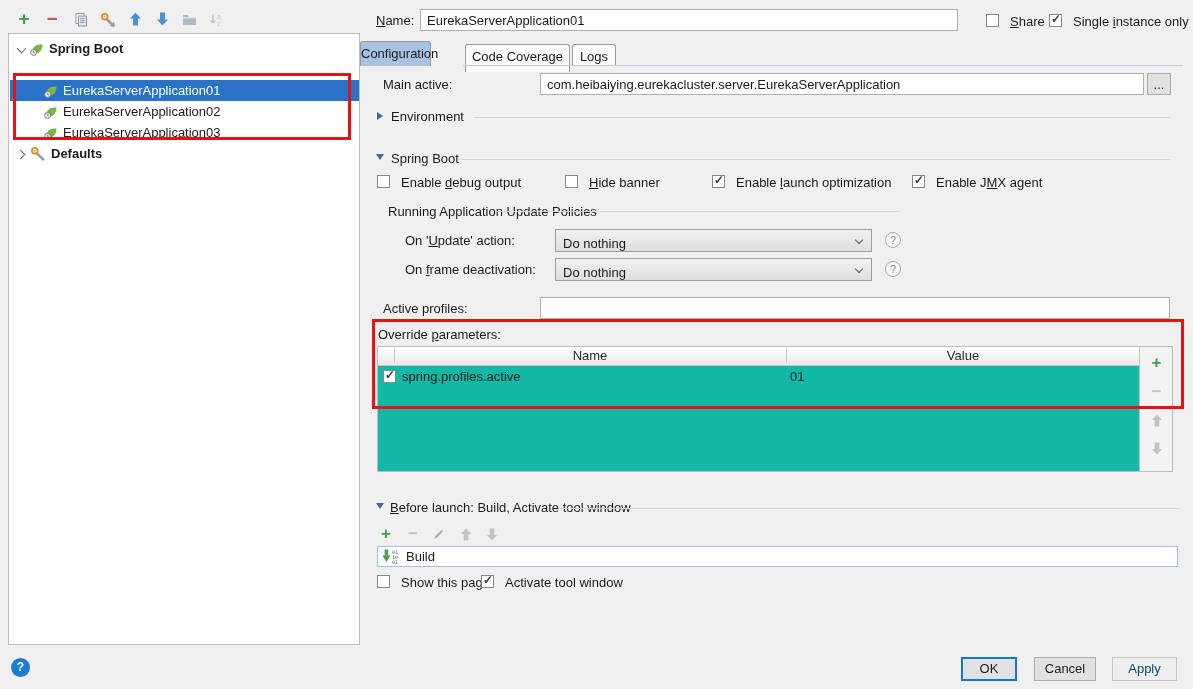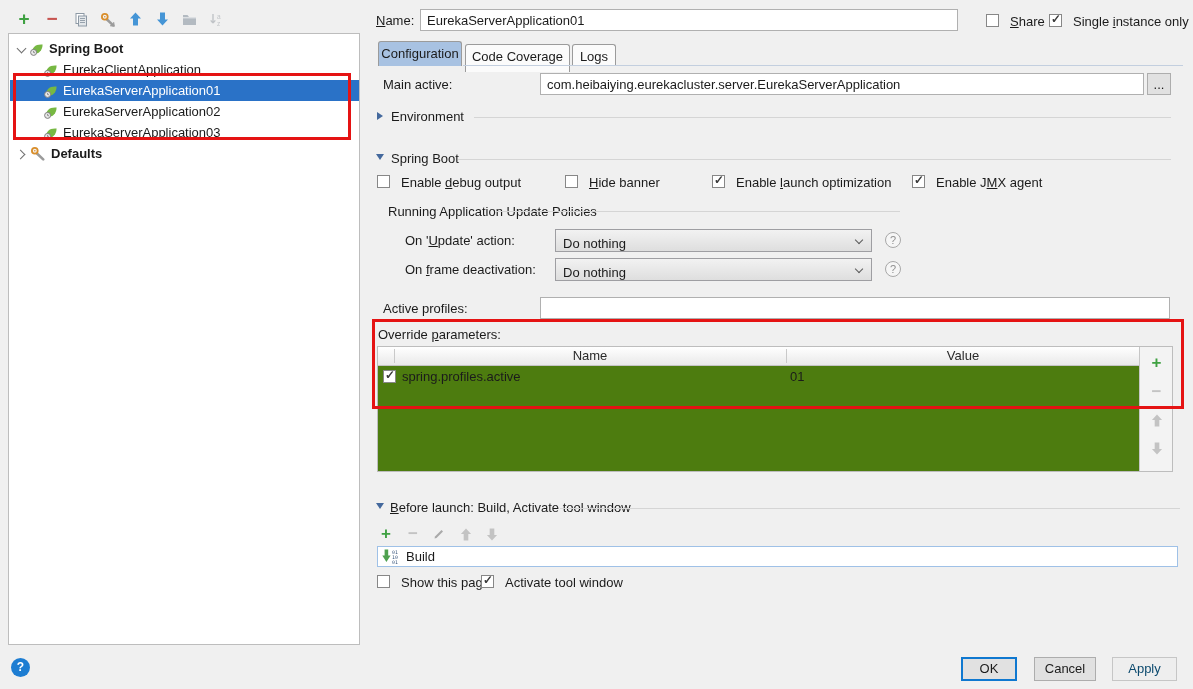--- a/index.html
+++ b/index.html
@@ -44,21 +44,21 @@
   .combo { position:absolute; height:23px; background:linear-gradient(#f2f2f2,#dedede); border:1px solid #9e9ea2; display:flex; align-items:flex-end; padding:0 26px 0 7px; }
   .combo .cchev { position:absolute; right:9px; top:7px; width:6px; height:6px; border-right:1.4px solid #5a5a5a; border-bottom:1.4px solid #5a5a5a; transform:rotate(45deg); }
   .qmark { position:absolute; width:16px; height:16px; border-radius:50%; border:1px solid #a8a8a8; color:#909090; background:#f6f6f6; font-size:11px; line-height:14px; text-align:center; }
 
   
   .tab { position:absolute; border:1px solid #9b9b9b; border-bottom:none; border-radius:3px 3px 0 0; background:#fbfbfb; text-align:center; padding-top:4px; }
   .tab.selected { background:#a8c2e2; z-index:2; }
   .tabline { position:absolute; height:1px; background:#c3cfdf; }
 
   
-  .ptable { position:absolute; left:377px; top:346px; width:796px; height:126px; background:#4d7c0f; border:1px solid #bdbdbd; }
+  .ptable { position:absolute; left:377px; top:346px; width:796px; height:126px; background:#14b8a6; border:1px solid #bdbdbd; }
   .phead { position:absolute; left:0; top:0; width:762px; height:19px; background:linear-gradient(#ffffff,#e9e9e9); border-bottom:1px solid #c4c4c4; }
   .phead .sep { position:absolute; top:2px; bottom:2px; width:1px; background:#c9c9c9; }
   .pcol { position:absolute; top:0; height:19px; line-height:18px; text-align:center; font-size:13px; color:#2a2a2a; }
   .prow { position:absolute; left:0; top:19px; width:762px; height:21px; display:flex; align-items:center; }
   .sidebar-col { position:absolute; right:0; top:0; width:33px; height:124px; background:#f3f3f3; border-left:1px solid #c6c6c6; }
   .side-btn { position:absolute; left:0; width:33px; height:24px; display:flex; align-items:center; justify-content:center; }
 
   
   .bl-btn { position:absolute; width:16px; height:16px; display:flex; align-items:center; justify-content:center; }
   .build-row { position:absolute; left:377px; top:546px; width:801px; height:21px; background:#fff; border:1px solid #9fc1e7; display:flex; align-items:center; gap:6px; padding-left:4px; }
@@ -130,30 +130,20 @@
     <span class="chev down"></span>
     <span class="ticon">
         <svg width="14" height="14" viewBox="0 0 14 14">
           <path d="M2 11.6 C1.6 5.4 5.6 2 12.6 2.6 C12.4 9.4 8 12.6 2.6 12 Z" fill="#77b843"></path>
           <circle cx="3.6" cy="10.4" r="3" fill="#e9e9e9" stroke="#7f7f7f" stroke-width="1"></circle>
           <path d="M3.6 8.9 L3.6 10.5 L4.9 10.8" stroke="#7f7f7f" stroke-width="0.9" fill="none"></path>
         </svg>
       </span>
     <span>Spring Boot</span>
   </div>
-  <div class="trow child" style="top:25px">
-    <span class="ticon">
-        <svg width="14" height="14" viewBox="0 0 14 14">
-          <path d="M2 11.6 C1.6 5.4 5.6 2 12.6 2.6 C12.4 9.4 8 12.6 2.6 12 Z" fill="#77b843"></path>
-          <circle cx="3.6" cy="10.4" r="3" fill="#e9e9e9" stroke="#7f7f7f" stroke-width="1"></circle>
-          <path d="M3.6 8.9 L3.6 10.5 L4.9 10.8" stroke="#7f7f7f" stroke-width="0.9" fill="none"></path>
-        </svg>
-      </span>
-    <span>EurekaClientApplication</span>
-  </div>
   <div class="trow child selected" style="top:46px">
     <span class="ticon">
         <svg width="14" height="14" viewBox="0 0 14 14">
           <path d="M2 11.6 C1.6 5.4 5.6 2 12.6 2.6 C12.4 9.4 8 12.6 2.6 12 Z" fill="#77b843"></path>
           <circle cx="3.6" cy="10.4" r="3" fill="#e9e9e9" stroke="#7f7f7f" stroke-width="1"></circle>
           <path d="M3.6 8.9 L3.6 10.5 L4.9 10.8" stroke="#7f7f7f" stroke-width="0.9" fill="none"></path>
         </svg>
       </span>
     <span>EurekaServerApplication01</span>
   </div>
@@ -196,21 +186,21 @@
 <input class="field" style="left: 420px; top: 9px; width: 538px; height: 22px;" value="EurekaServerApplication01">
 <div class="cbgroup" style="left:986px; top:14px">
   <span class="cb"></span>
   <span><span class="mn">S</span>hare</span>
 </div>
 <div class="cbgroup" style="left:1049px; top:14px">
   <span class="cb checked"></span>
   <span>Single <span class="mn">i</span>nstance only</span>
 </div>
 
-<div class="tab selected" style="left:378px; top:41px; width:84px; height:25px">Configuration</div>
+<div class="tab selected" style="left:360px; top:41px; width:71px; height:25px">Configuration</div>
 <div class="tab" style="left:465px; top:44px; width:105px; height:28px">Code Coverage</div>
 <div class="tab" style="left:572px; top:44px; width:44px; height:22px">Logs</div>
 <div class="tabline" style="left:463px; top:65px; width:720px"></div>
 
 <div class="lbl" style="left:383px; top:77px">Main active:</div>
 <input class="field" style="left: 540px; top: 73px; width: 604px; height: 22px;" value="com.heibaiying.eurekacluster.server.EurekaServerApplication">
 <div class="btn" style="left:1147px; top:73px; width:24px; height:22px">...</div>
 
 <span class="tri col" style="left:377px; top:112px"></span>
 <div class="lbl" style="left:391px; top:109px">Environment</div>

